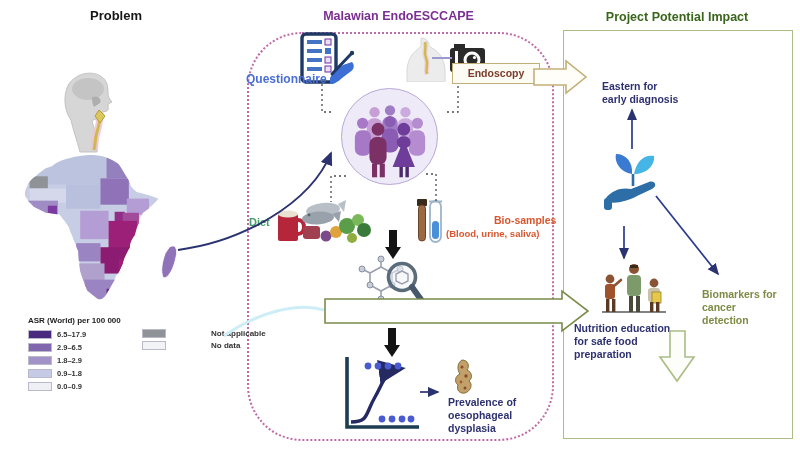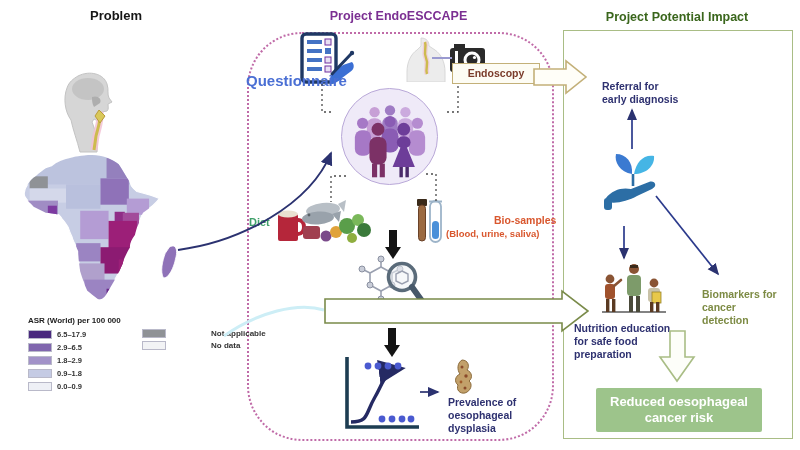--- a/index.html
+++ b/index.html
@@ -13,21 +13,21 @@
   .mid-title{font-weight:bold;font-size:12.5px;color:#7b2f92;text-align:center;}
   .imp-title{font-weight:bold;font-size:12.5px;color:#3a661c;text-align:center;}
   .subtitle{font-weight:bold;font-size:10.5px;color:#312a70;white-space:nowrap;}
   .mid-box{border:2px dotted #c06ba8;border-radius:55px;background:transparent;}
   .imp-box{border:1.5px solid #a9bd85;background:#ffffff;}
   .legend-title{font-weight:bold;font-size:8px;color:#222;}
   .legend-row{display:flex;align-items:center;gap:5px;height:10.5px;}
   .legend-swatch{width:22px;height:7px;border:0.5px solid #b9b9c9;}
   .legend-label{font-size:7.5px;color:#333;font-weight:bold;}
   .legend-label2{font-size:8px;color:#333;font-weight:bold;padding-left:40px;}
-  .q-label{color:#4a6fd4;font-weight:bold;font-size:15px;}
+  .q-label{color:#4a6fd4;font-weight:bold;font-size:12px;}
   .endo-box{border:1.5px solid #c3b078;background:#fdfcf4;color:#7a3b2a;
     font-weight:bold;font-size:10.5px;display:flex;align-items:center;justify-content:center;}
   .cohort{color:#8d4a9e;font-weight:bold;font-size:11.5px;text-align:center;}
   .diet-label{color:#3fa06a;font-weight:bold;font-size:11px;}
   .bio-label{color:#d9572e;font-weight:bold;font-size:10.5px;padding-left:48px;}
   .bio-sub{color:#d9572e;font-weight:bold;font-size:9.5px;}
   .nbox-label{color:#3a3a28;font-weight:bold;font-size:10.5px;white-space:nowrap;}
   .prev-label{color:#2e3170;font-weight:bold;font-size:10.5px;}
   .navy-note{color:#2e3170;font-weight:600;font-size:10.5px;}
   .olive-note{color:#7d8b44;font-weight:600;font-size:10.5px;}
@@ -39,21 +39,21 @@
 </style>
 </head>
 <body>
 
 <div class="canvas">
 
   <div class="abs mid-box" style="left:247px;top:32px;width:303px;height:405px;"></div>
   <div class="abs imp-box" style="left:563px;top:30px;width:228px;height:407px;"></div>
 
   <div class="abs sec-title txt" style="left:66px;top:8px;padding-left:24px;">Problem</div>
-  <div class="abs mid-title txt" style="left:247px;top:9px;width:303px;">Project EndoESCCAPE</div>
+  <div class="abs mid-title txt" style="left:247px;top:9px;width:303px;">Malawian EndoESCCAPE</div>
   <div class="abs imp-title txt" style="left:563px;top:10px;width:228px;">Project Potential Impact</div>
 
   <div class="abs" style="left:52px;top:70px;">
     <svg width="80" height="85" viewBox="0 0 80 85">
       <path d="M26,6 C38,0 52,4 55,14 C57,20 55,24 57,28 L60,32 L56,34 C56,37 57,39 55,41 L50,42 L52,47 C50,51 45,51 42,49 L40,52 C43,60 46,68 45,82 L28,82 C25,70 21,60 19,50 C13,42 11,28 15,18 C17,12 21,9 26,6 Z" fill="#d6d6d6" stroke="#c3c3c3" stroke-width="1"></path>
       <ellipse cx="36" cy="19" rx="16" ry="11" fill="#c4c4c4"></ellipse>
       <path d="M40,27 C46,25 50,29 48,33 L42,37 C40,34 40,30 40,27 Z" fill="#aeaeae"></path>
       <path d="M48,42 C49,50 46,58 44,66 L42,80" fill="none" stroke="#f2c2d4" stroke-width="7" opacity="0.85"></path>
       <path d="M48,42 C49,50 46,58 44,66 L42,80" fill="none" stroke="#cdbb4e" stroke-width="3"></path>
       <polygon points="47,40 53,46 48,53 43,46" fill="#d9c85a" stroke="#b89c3a" stroke-width="1"></polygon>
@@ -259,21 +259,21 @@
     <svg width="24" height="38" viewBox="0 0 24 38">
       <path d="M10,2 C16,2 18,8 15,12 C20,14 21,20 17,23 C21,26 19,33 13,35 C8,36 4,32 6,27 C2,24 3,18 8,16 C5,12 5,5 10,2 Z" fill="#c2a06a" stroke="#8a6a3a" stroke-width="1"></path>
       <circle cx="10" cy="9" r="1.5" fill="#8a4a2a"></circle>
         <circle cx="14" cy="18" r="1.7" fill="#8a4a2a"></circle>
       <circle cx="9" cy="24" r="1.4" fill="#a05a2a"></circle>
         <circle cx="13" cy="30" r="1.5" fill="#8a4a2a"></circle>
     </svg>
   </div>
   <div class="abs prev-label txt" style="left:448px;top:396px;width:88px;">Prevalence of oesophageal dysplasia</div>
 
-  <div class="abs navy-note txt" style="left:602px;top:80px;width:82px;">Referral for early diagnosis</div>
+  <div class="abs navy-note txt" style="left:602px;top:80px;width:82px;">Eastern for early diagnosis</div>
 
   <div class="abs" style="left:602px;top:150px;">
     <svg width="62" height="62" viewBox="0 0 62 62">
       <path d="M30,24 C18,22 12,12 14,4 C24,4 31,12 30,24 Z" fill="#3b7ad1"></path>
       <path d="M32,24 C34,12 42,4 52,6 C53,16 44,24 32,24 Z" fill="#45b5e5"></path>
       <path d="M31,24 L31,36" stroke="#2c6ea5" stroke-width="2.6"></path>
       <path d="M4,48 C10,40 20,37 29,39 L47,32 C53,30 56,36 50,39 L35,46 C26,51 14,54 6,52 Z" fill="#2c6ea5"></path>
       <rect x="2" y="48" width="8" height="12" rx="3" fill="#2c6ea5"></rect>
     </svg>
   </div>
@@ -295,23 +295,20 @@
       <rect x="54" y="26" width="12" height="14" rx="3" fill="#c9c2a8"></rect>
       <rect x="58" y="30" width="9" height="11" fill="#e8c84a" stroke="#9a842a" stroke-width="0.8"></rect>
       <rect x="56" y="40" width="3.4" height="10" fill="#5a3a22"></rect>
       <rect x="62" y="40" width="3.4" height="10" fill="#5a3a22"></rect>
     </svg>
   </div>
 
   <div class="abs navy-note txt" style="left:574px;top:322px;width:98px;">Nutrition education for safe food preparation</div>
   <div class="abs olive-note txt" style="left:702px;top:288px;width:78px;">Biomarkers for cancer detection</div>
 
-  <div class="abs outcome-box" style="left: 596px; top: 388px; width: 166px; height: 44px; background: rgb(157, 196, 139);">
-    <span class="txt">Reduced oesophageal cancer risk</span>
-  </div>
 
   <svg class="abs" width="800" height="450" viewBox="0 0 800 450" style="left:0;top:0;pointer-events:none;">
     <defs>
       <marker id="mNavy" markerWidth="8" markerHeight="8" refX="6" refY="3" orient="auto">
         <path d="M0,0 L7,3 L0,6 Z" fill="#2b3270"></path>
       </marker>
       <marker id="mCurve" markerWidth="9" markerHeight="9" refX="6" refY="3.5" orient="auto">
         <path d="M0,0 L8,3.5 L0,7 Z" fill="#252a63"></path>
       </marker>
     </defs>

